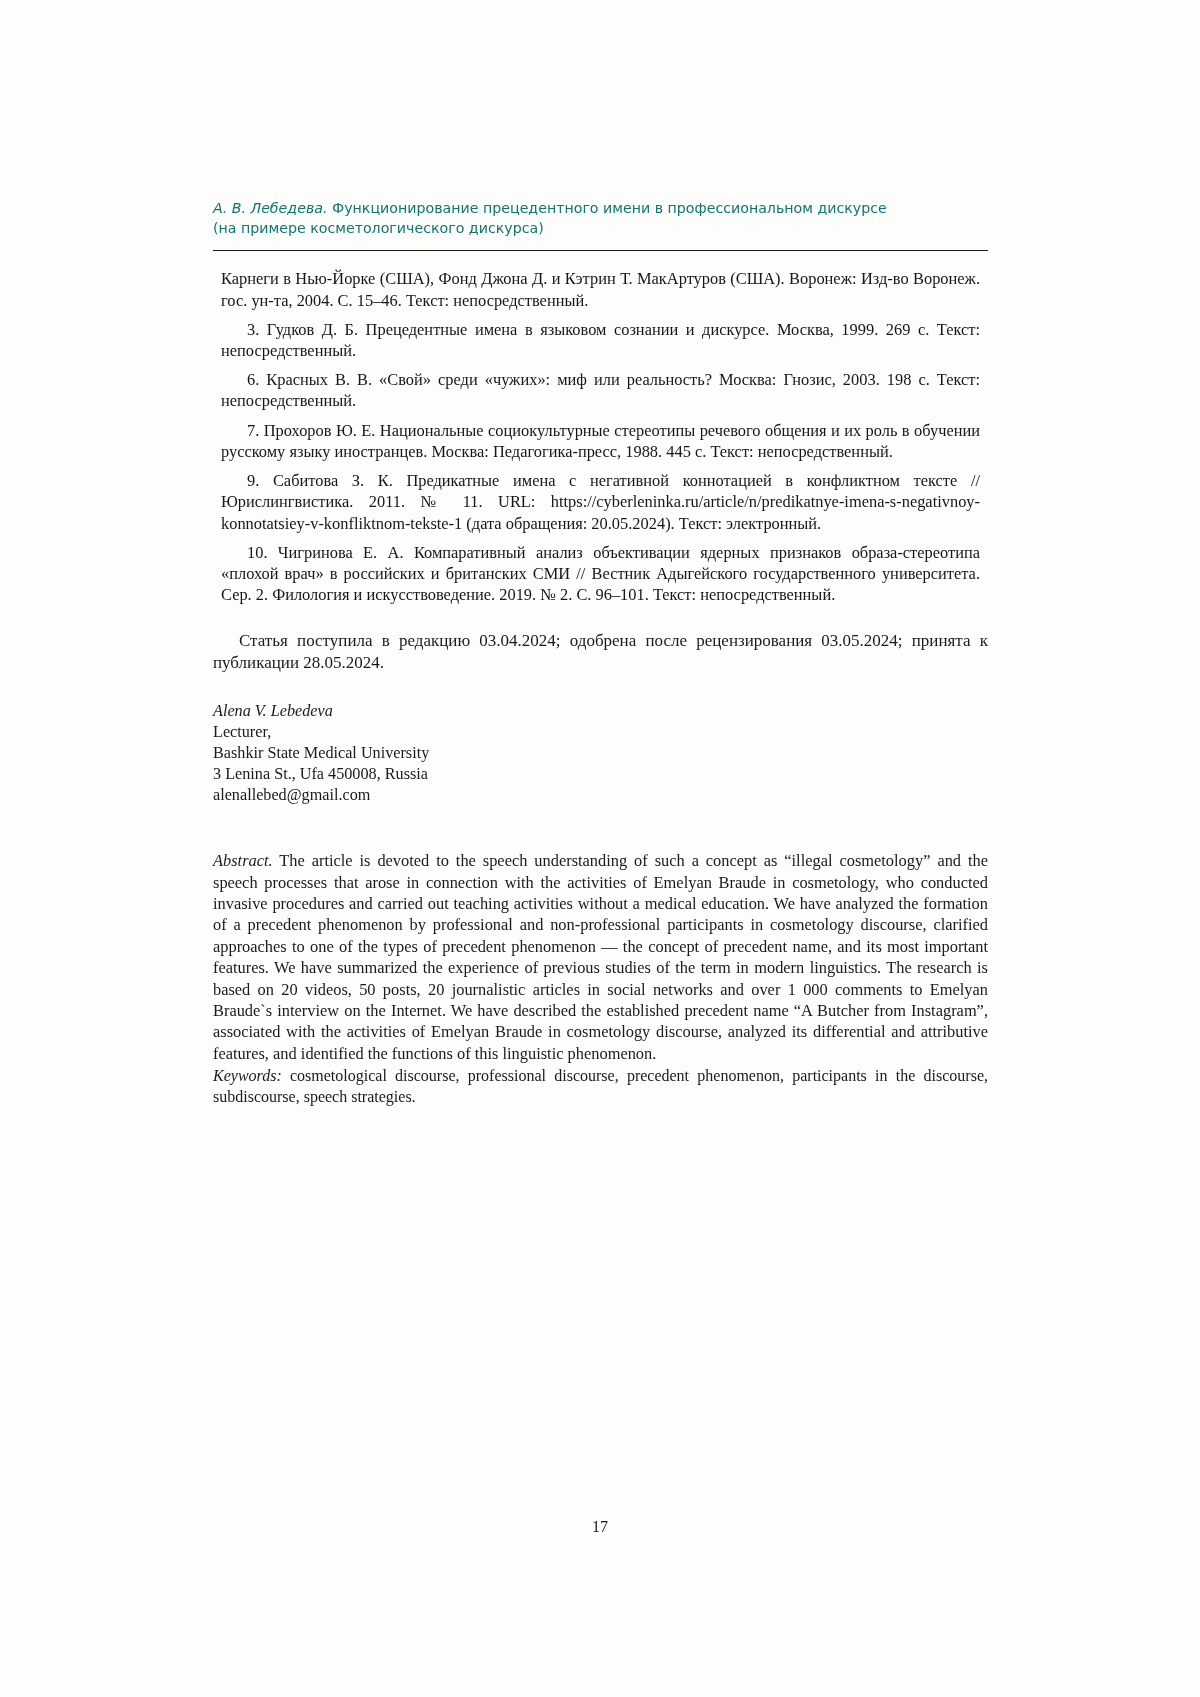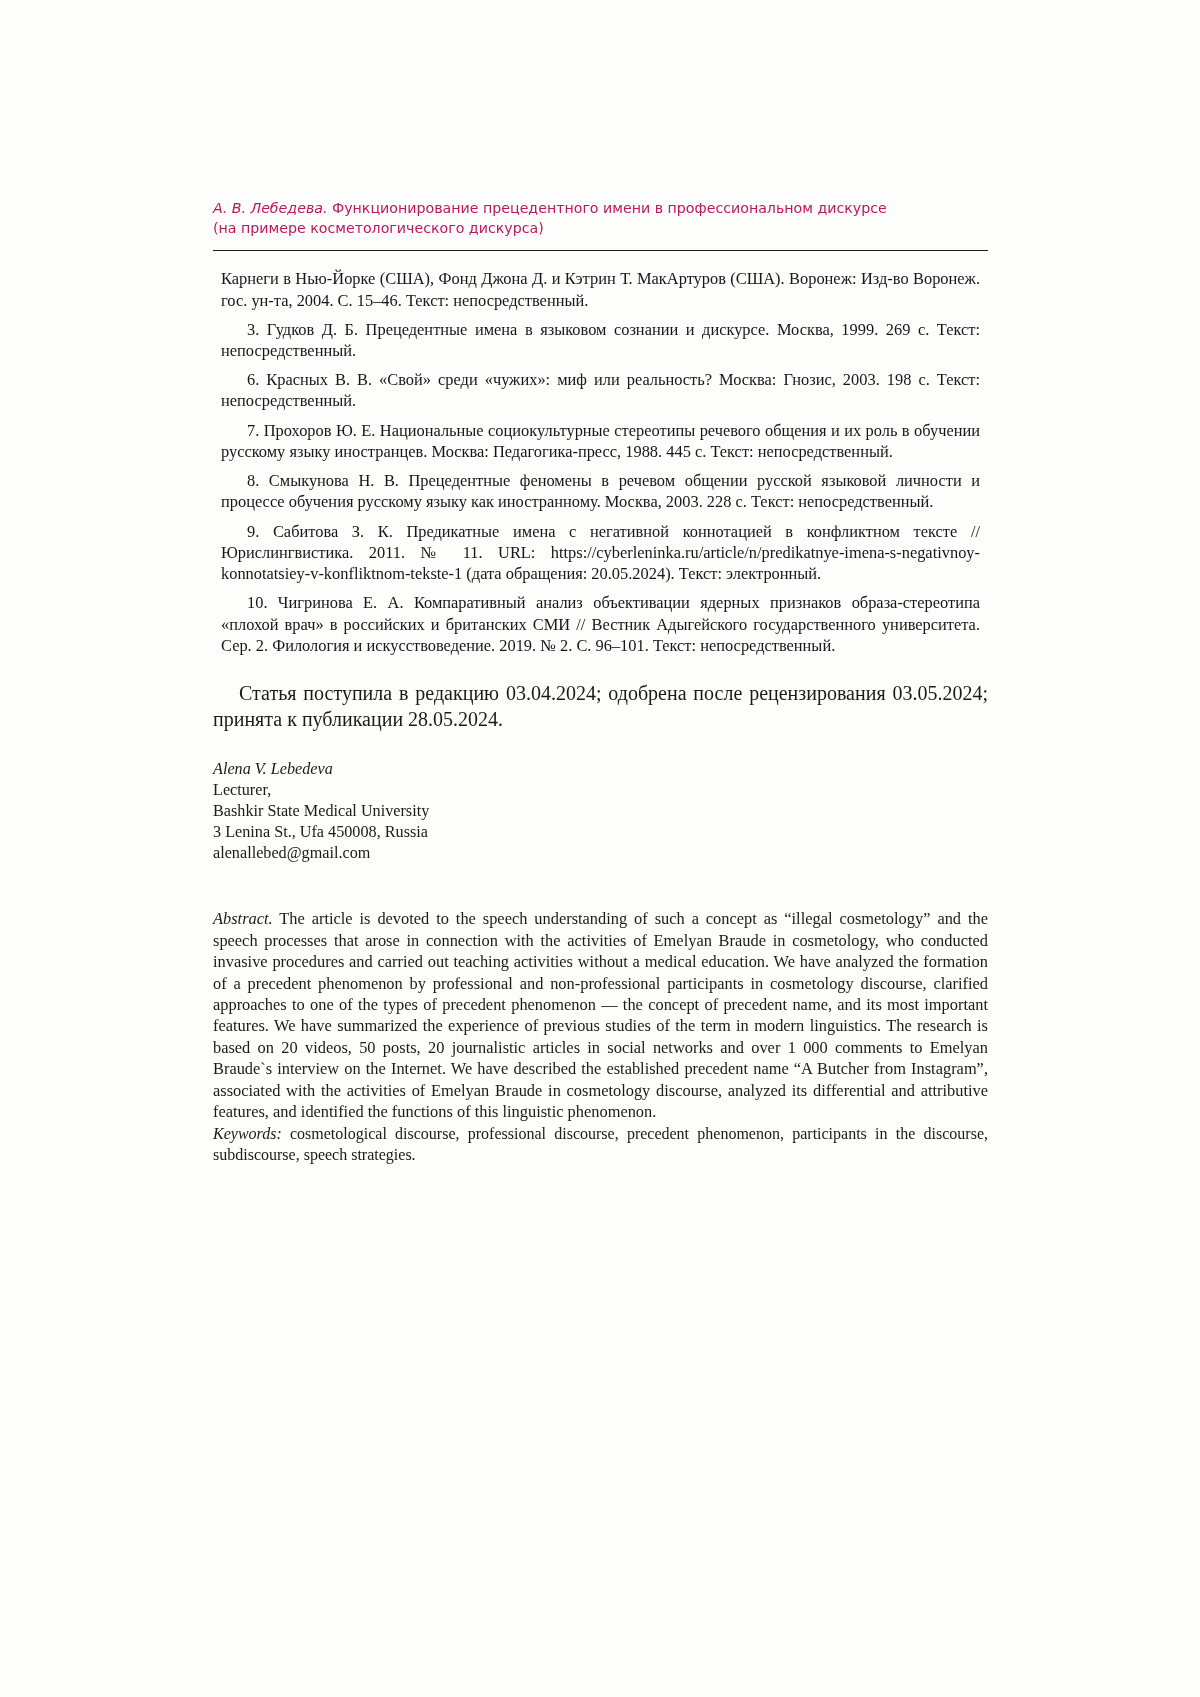--- a/index.html
+++ b/index.html
@@ -25,21 +25,21 @@
     position: absolute;
     left: 213px;
     top: 198px;
     width: 775px;
   }
   
   .running-head {
     font-family: "DejaVu Sans", sans-serif;
     font-size: 14.2px;
     line-height: 1.42;
-    color: #be185d;
+    color: #0f766e;
     margin-bottom: 12px;
   }
   .running-head .author {
     font-style: italic;
   }
   .rule {
     border: 0;
     border-top: 1.6px solid #1a1a1a;
     margin: 6px 0 17px 0;
     width: 100%;
@@ -52,21 +52,21 @@
     color: #16161a;
   }
   .refs p {
     margin: 8px;
     text-indent: 26px;
   }
   .refs p.cont {
     text-indent: 0;
   }
   .received {
-    font-size: 20px;
+    font-size: 17px;
     line-height: 1.3;
     text-align: justify;
     margin-top: 24px;
     text-indent: 26px;
   }
   .en-title {
     font-family: "DejaVu Sans", sans-serif;
     font-size: 15.3px;
     line-height: 1.35;
     margin-top: 32px;
@@ -121,21 +121,20 @@
       <span>(на примере косметологического дискурса)</span>
     </div>
 
     <hr class="rule">
 
     <div class="refs">
       <p class="cont">Карнеги в Нью-Йорке (США), Фонд Джона Д. и Кэтрин Т. МакАртуров (США). Воронеж: Изд-во Воронеж. гос. ун-та, 2004. С. 15–46. Текст: непосредственный.</p>
       <p>3. Гудков Д. Б. Прецедентные имена в языковом сознании и дискурсе. Москва, 1999. 269 с. Текст: непосредственный.</p>
       <p>6. Красных В. В. «Свой» среди «чужих»: миф или реальность? Москва: Гнозис, 2003. 198 с. Текст: непосредственный.</p>
       <p>7. Прохоров Ю. Е. Национальные социокультурные стереотипы речевого общения и их роль в обучении русскому языку иностранцев. Москва: Педагогика-пресс, 1988. 445 с. Текст: непосредственный.</p>
-      <p>8. Смыкунова Н. В. Прецедентные феномены в речевом общении русской языковой личности и процессе обучения русскому языку как иностранному. Москва, 2003. 228 с. Текст: непосредственный.</p>
       <p>9. Сабитова З. К. Предикатные имена с негативной коннотацией в конфликтном тексте // Юрислингвистика. 2011. № 11. URL: https://cyberleninka.ru/article/n/predikatnye-imena-s-negativnoy-konnotatsiey-v-konfliktnom-tekste-1 (дата обращения: 20.05.2024). Текст: электронный.</p>
       <p>10. Чигринова Е. А. Компаративный анализ объективации ядерных признаков образа-стереотипа «плохой врач» в российских и британских СМИ // Вестник Адыгейского государственного университета. Сер. 2. Филология и искусствоведение. 2019. № 2. С. 96–101. Текст: непосредственный.</p>
     </div>
 
     <div class="received">Статья поступила в редакцию 03.04.2024; одобрена после рецензирования 03.05.2024; принята к публикации 28.05.2024.</div>
 
 
     <div class="affil">
       <span class="name">Alena V. Lebedeva</span><br>
       <span>Lecturer,</span><br>
@@ -147,14 +146,15 @@
     <div class="abstract">
       <span class="lead">Abstract.</span><span> The article is devoted to the speech understanding of such a concept as “illegal cosmetology” and the speech processes that arose in connection with the activities of Emelyan Braude in cosmetology, who conducted invasive procedures and carried out teaching activities without a medical education. We have analyzed the formation of a precedent phenomenon by professional and non-professional participants in cosmetology discourse, clarified approaches to one of the types of precedent phenomenon — the concept of precedent name, and its most important features. We have summarized the experience of previous studies of the term in modern linguistics. The research is based on 20 videos, 50 posts, 20 journalistic articles in social networks and over 1 000 comments to Emelyan Braude`s interview on the Internet. We have described the established precedent name “A Butcher from Instagram”, associated with the activities of Emelyan Braude in cosmetology discourse, analyzed its differential and attributive features, and identified the functions of this linguistic phenomenon.</span>
     </div>
 
     <div class="keywords">
       <span class="lead">Keywords:</span><span> cosmetological discourse, professional discourse, precedent phenomenon, participants in the discourse, subdiscourse, speech strategies.</span>
     </div>
 
   </div>
 
+  <div class="folio">17</div>
 
 </div>
 
 </body></html>

